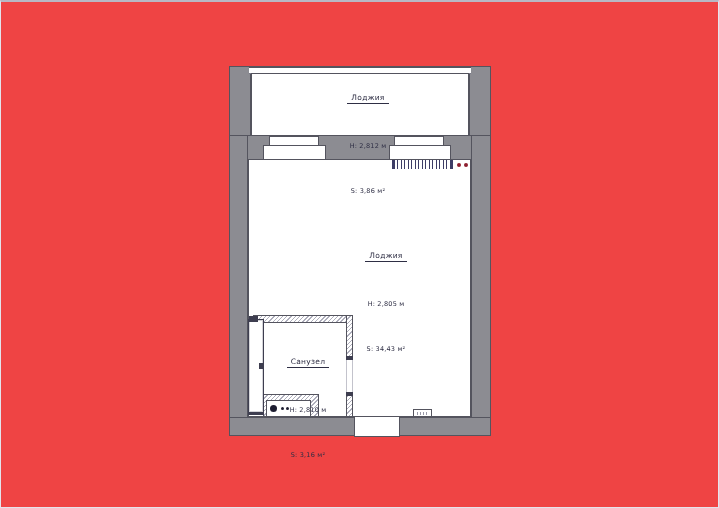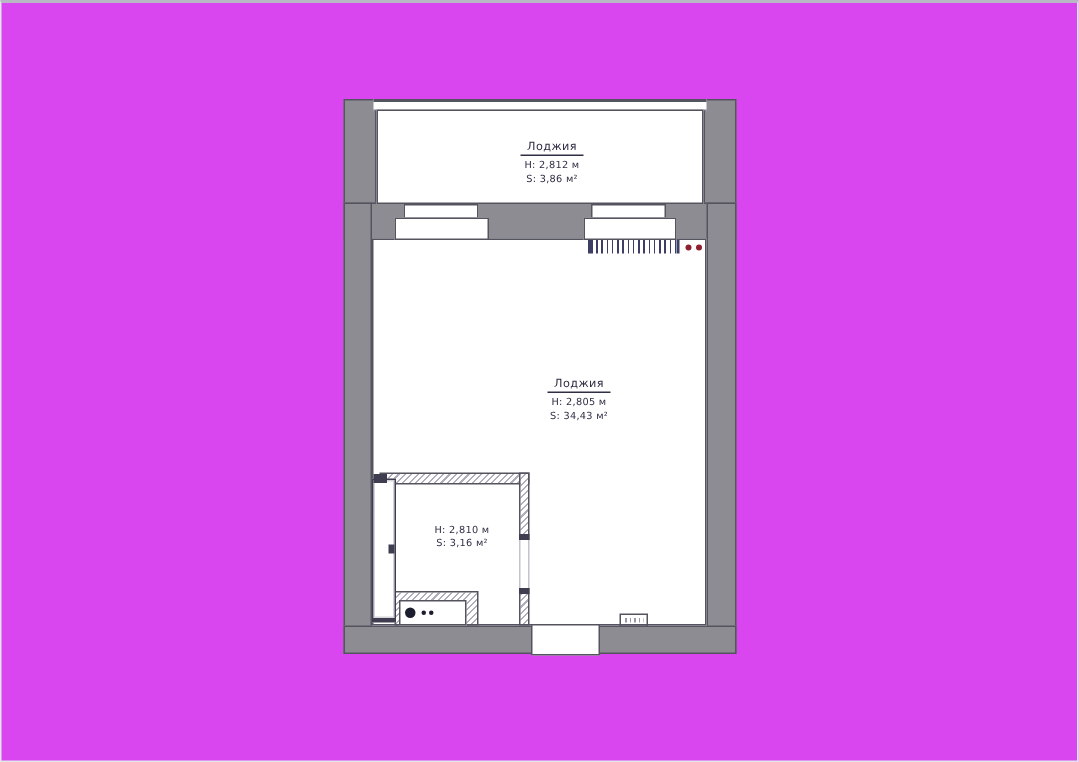--- a/index.html
+++ b/index.html
@@ -1,34 +1,34 @@
 <!DOCTYPE html>
 <html style="--wall: #8c8c92; --line: #54545e; --text: #2e2e44; --radiator: #3d3d66; --socket: #8e1f2f;"><head>
 <meta charset="utf-8">
 <style>
   html,body{margin:0;padding:0;background:#ffffff;}
   .frame{
     position:relative;width:719px;height:508px;box-sizing:border-box;
-    background:#d946ef;border:1px solid #e4e4ec;border-top:2px solid #b8b8c4;
+    background:#ef4444;border:1px solid #e4e4ec;border-top:2px solid #b8b8c4;
     font-family:"DejaVu Sans", sans-serif;overflow:hidden;
   }
   .plan{position:absolute;left:228px;top:64px;width:262px;height:370px;}
   .abs{position:absolute;box-sizing:border-box;}
   .wall{background:var(--wall,#8c8c92);border:1px solid var(--line,#54545e);}
   .interior{background:#ffffff;border:1px solid var(--line,#54545e);}
   .opening{background:#ffffff;border:1px solid var(--line,#54545e);z-index:3;}
   .hatch{
     background:repeating-linear-gradient(135deg,#ffffff 0px,#ffffff 2px,#aeaebc 2px,#aeaebc 3px);
     border:1px solid var(--line,#54545e);z-index:4;
   }
   .glazing{background:#ffffff;border-top:2px solid var(--line,#54545e);border-bottom:1px solid #7a7a88;z-index:2;}
   .label{position:absolute;z-index:5;color:var(--text,#2e2e44);text-align:center;}
   .room-name{font-size:7.5px;letter-spacing:.3px;display:inline-block;
     border-bottom:1px solid var(--text,#2e2e44);padding:0 4px 1px 4px;margin-bottom:2px;}
-  .room-dim{font-size:6.5px;letter-spacing:.2px;line-height:9px;}
+  .room-dim{font-size:6.5px;letter-spacing:.2px;line-height:9px;margin-top:36px;}
   .radiator{
     background:repeating-linear-gradient(90deg,var(--radiator,#3d3d66) 0px,var(--radiator,#3d3d66) 1px,transparent 1px,transparent 3.5px);
     border-left:2px solid var(--radiator,#3d3d66);border-right:2px solid var(--radiator,#3d3d66);z-index:5;
   }
   .dot{position:absolute;width:4px;height:4px;border-radius:50%;background:var(--socket,#8e1f2f);z-index:5;}
   .leaf{background:#ffffff;border:1px solid #3e3e50;border-bottom:3px solid #3e3e50;
     box-shadow:inset 0 0 0 1px rgba(62,62,80,.22);z-index:5;}
   .jamb{background:#3e3e50;z-index:6;}
   .gapline{border-left:1px solid #c3c3cc;border-right:1px solid #c3c3cc;z-index:4;}
   .fixture-box{background:#ffffff;border:1px solid var(--line,#54545e);z-index:5;}
@@ -92,18 +92,19 @@
       <div class="room-dim">S: 3,86 м²</div>
     </div>
 
     <div class="label" style="left:107px;top:177px;width:100px;">
       <div><span class="room-name">Лоджия</span></div>
       <div class="room-dim">H: 2,805 м</div>
       <div class="room-dim">S: 34,43 м²</div>
     </div>
 
     <div class="label" style="left:29px;top:283px;width:100px;">
+      <div><span class="room-name">Санузел</span></div>
       <div class="room-dim">H: 2,810 м</div>
       <div class="room-dim">S: 3,16 м²</div>
     </div>
 
   </div>
 </div>
 
 </body></html>

